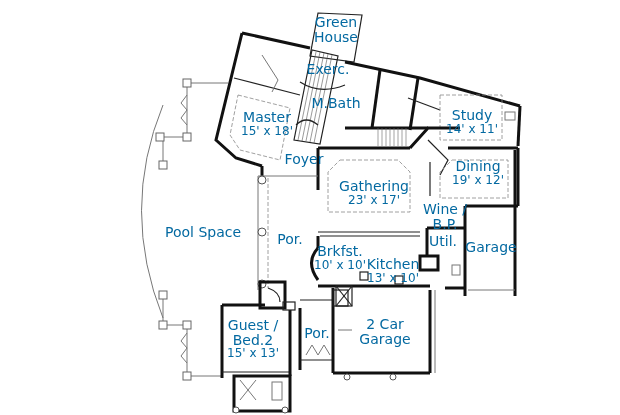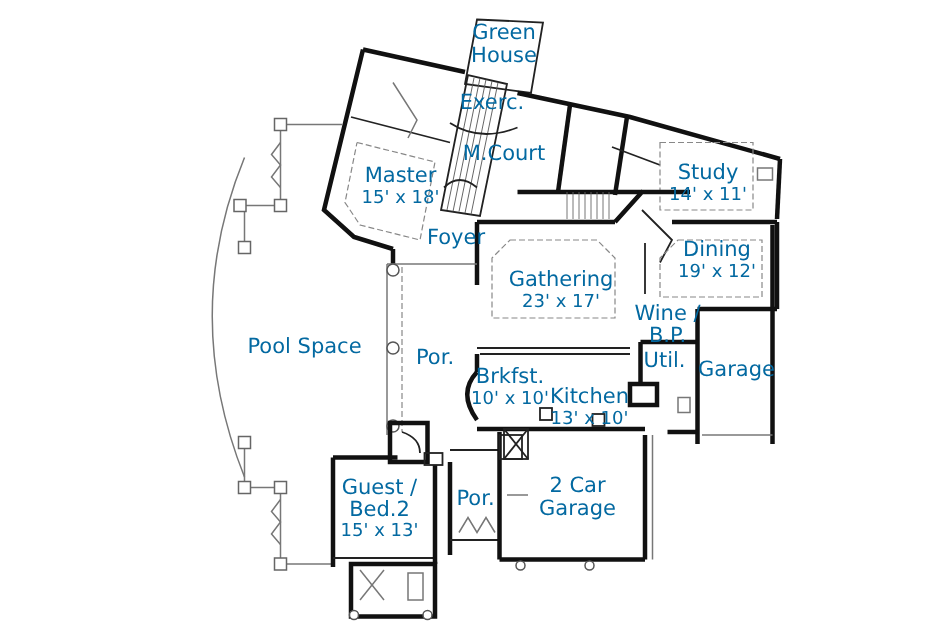--- a/index.html
+++ b/index.html
@@ -173,21 +173,21 @@
 </svg>
 
 <div class="label" style="left:336px; top:30px;">
   <span class="lbl-name">Green</span>
   <span class="lbl-name">House</span>
 </div>
 <div class="label" style="left:328px; top:69px;">
   <span class="lbl-name">Exerc.</span>
 </div>
 <div class="label" style="left:336px; top:103px;">
-  <span class="lbl-name">M.Court</span>
+  <span class="lbl-name">M.Bath</span>
 </div>
 <div class="label" style="left:267px; top:124px;">
   <span class="lbl-name">Master</span>
   <span class="lbl-dim">15' x 18'</span>
 </div>
 <div class="label" style="left:304px; top:159px;">
   <span class="lbl-name">Foyer</span>
 </div>
 <div class="label" style="left:472px; top:122px;">
   <span class="lbl-name">Study</span>

